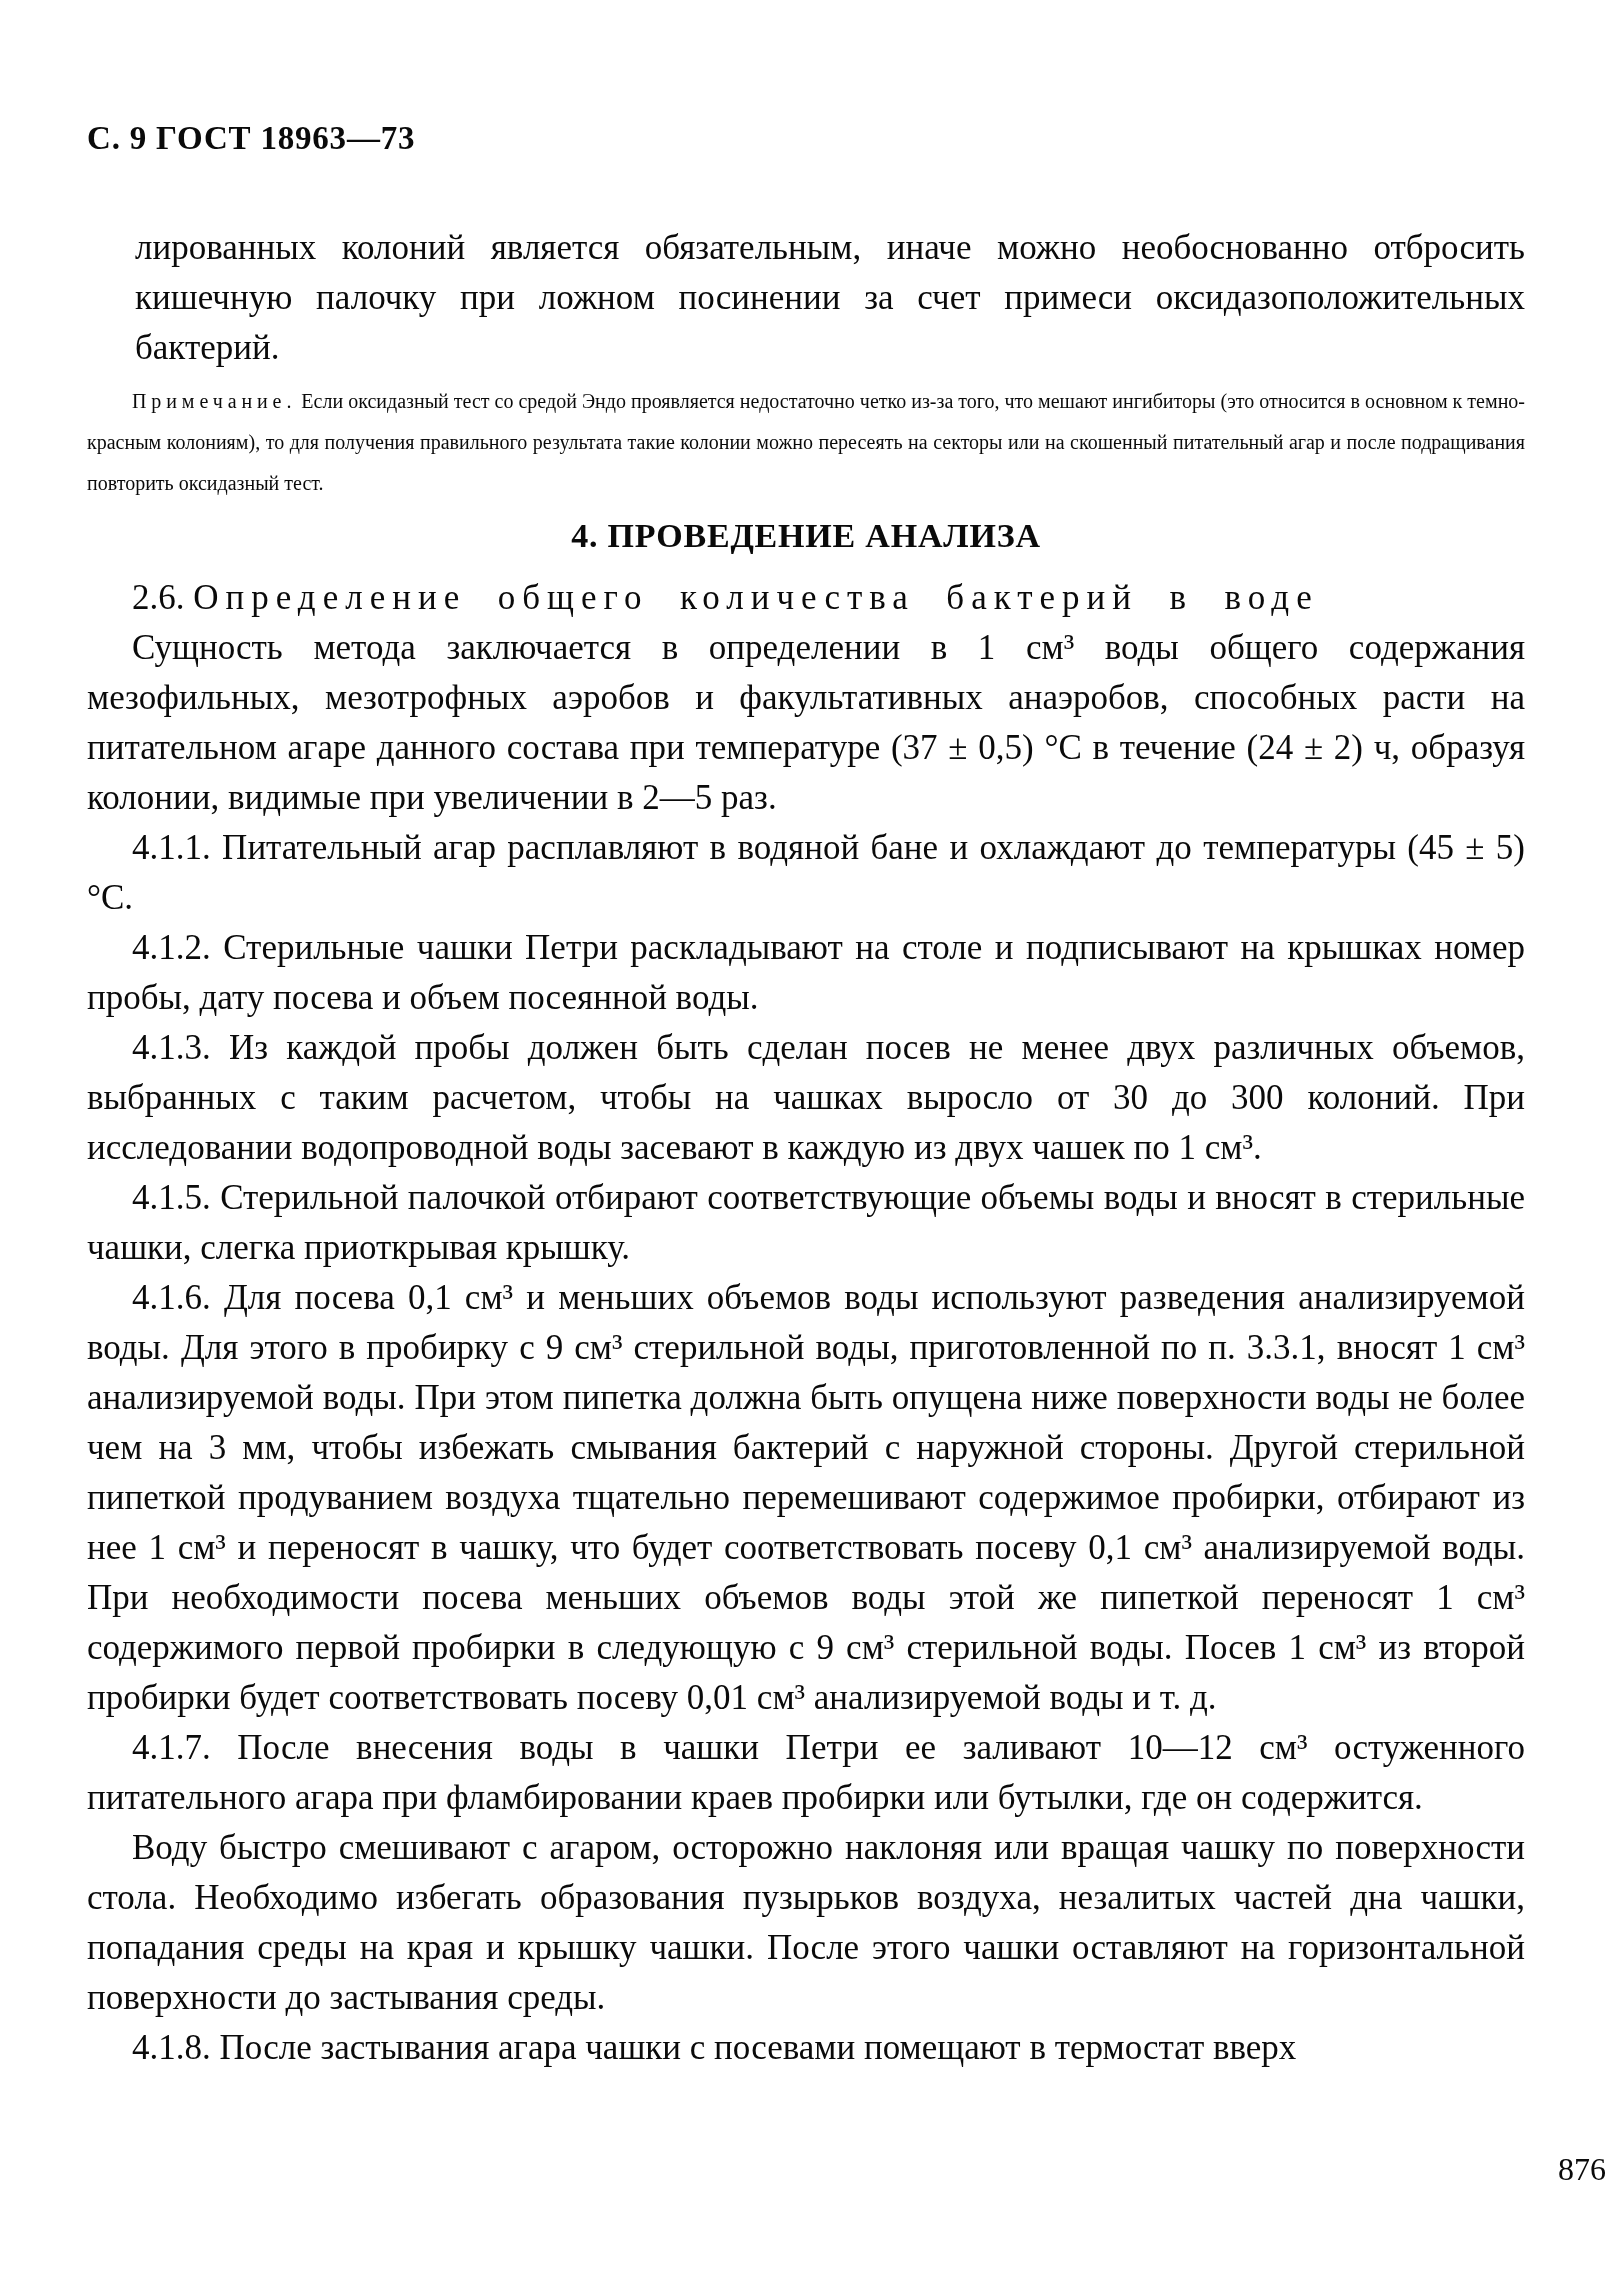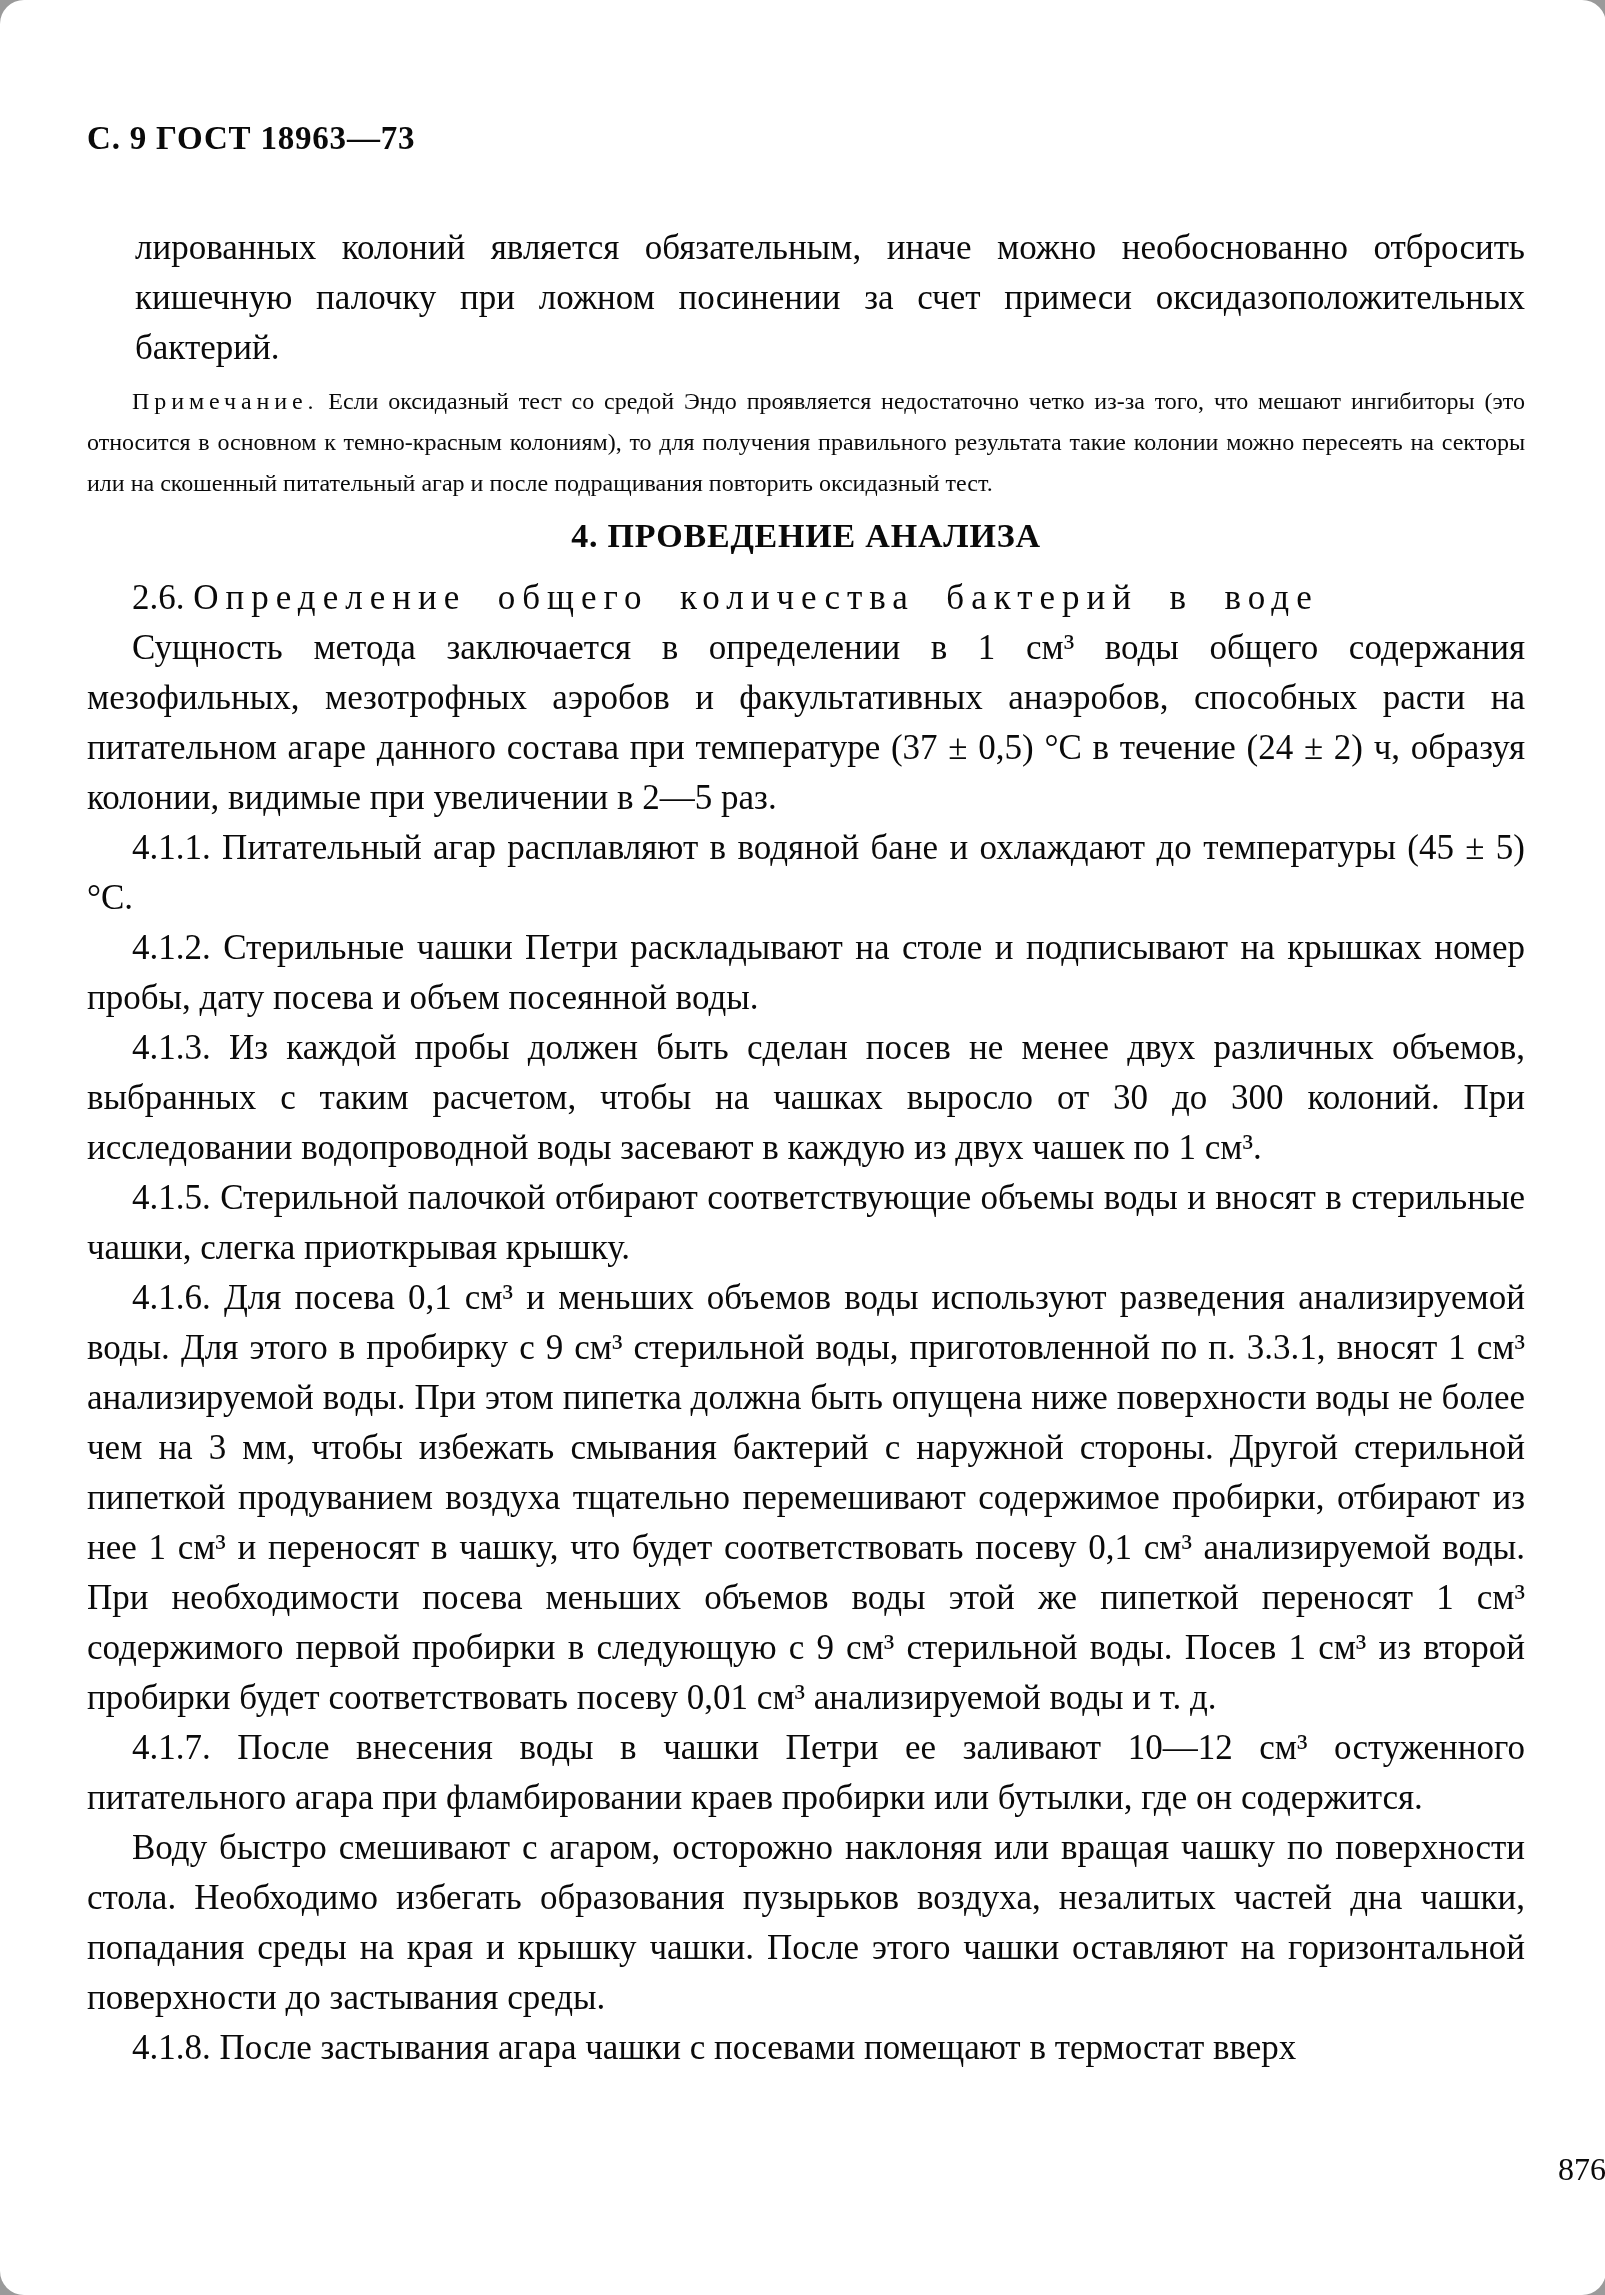--- a/index.html
+++ b/index.html
@@ -7,39 +7,38 @@
     position:relative;
     width:1606px;
     height:2295px;
     margin:0 auto;
     background:#ffffff;
     color:#0a0a0a;
     box-sizing:border-box;
     padding:120px 81px 0 87px;
     font-family:"Liberation Serif","DejaVu Serif",serif;
     overflow:hidden;
-    border-radius:24px;
   }
   .running-head{
     font-size:33px;
     font-weight:bold;
     letter-spacing:0.8px;
     margin:0 0 66px 0;
     text-align:left;
   }
   p{margin:0;}
   .body{
     font-size:35px;
     line-height:50px;
     text-align:justify;
     text-indent:45px;
   }
   .noindent{text-indent:0;margin-left:48px;}
   .note{
-    font-size:24px;
+    font-size:20px;
     line-height:41px;
     text-align:justify;
     text-indent:45px;
     margin:8px 0 9.7px 0;
   }
   .note-lead{letter-spacing:4.9px;}
   .section-heading{
     font-size:34px;
     font-weight:bold;
     text-align:center;

